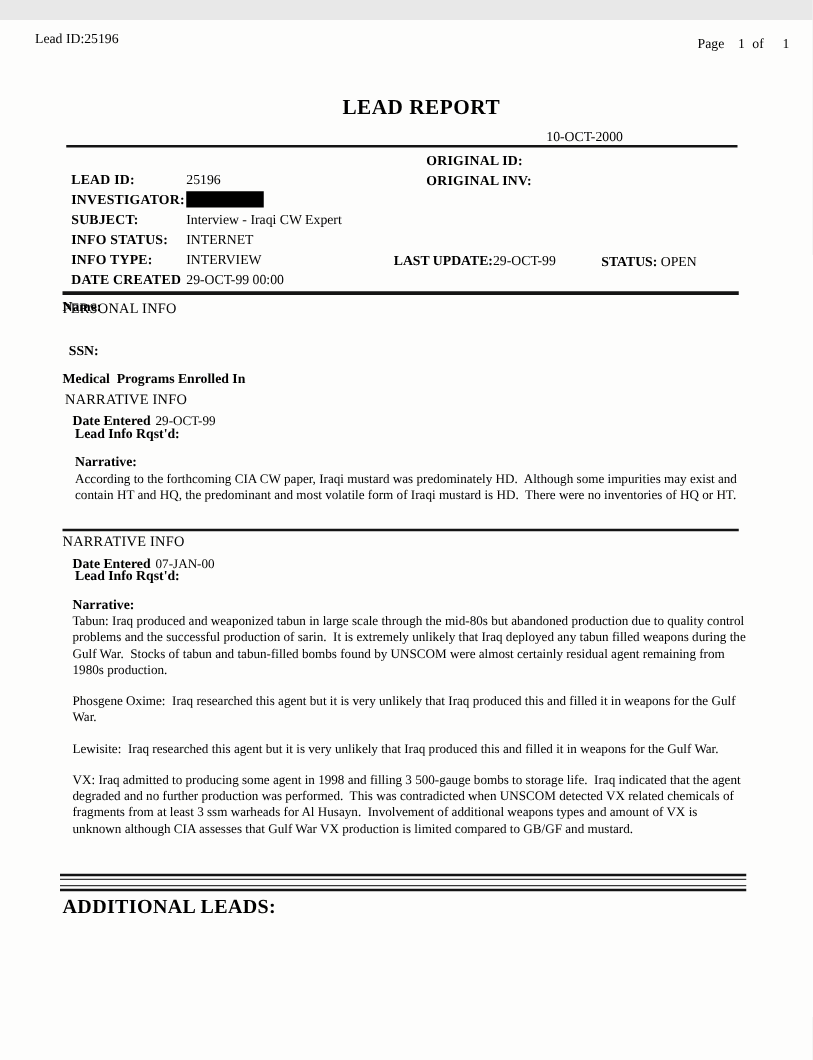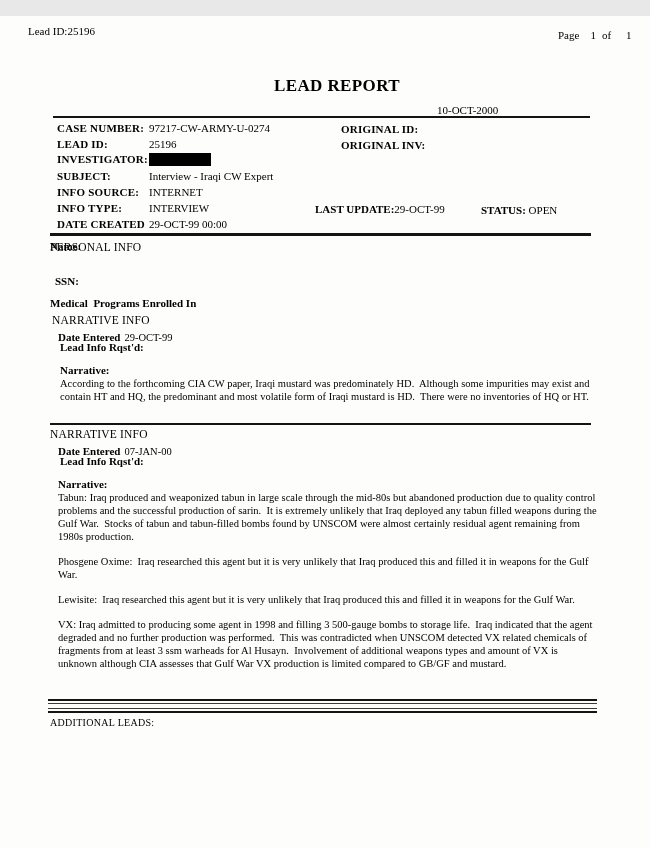--- a/index.html
+++ b/index.html
@@ -35,41 +35,40 @@
   .rlabel { font-size:11px; font-weight:bold; letter-spacing:.2px; }
 
   .sechead { font-size:11.5px; font-weight:normal; letter-spacing:.2px; }
   .sublabel { font-size:11px; font-weight:bold; }
   .subvalue { font-weight:normal; font-size:10.5px; }
 
   .nar { position:absolute; }
   .nar .nlabel { font-size:11px; font-weight:bold; line-height:13px; }
   .nar p { margin:0 0 12px 0; font-size:10.5px; line-height:13px; white-space:pre-wrap; }
 
-  .addl { font-size:10px; font-weight:normal; letter-spacing:.3px; }
+  .addl { font-size:16px; font-weight:bold; letter-spacing:.3px; }
 </style>
 </head>
 <body>
 
 <div class="page">
 
   <div class="abs hdr" style="left:28px; top:9px;">Lead ID:25196</div>
   <div class="abs hdr" style="left:558px; top:13px;"><span>Page</span><span class="pg-gap1">1</span><span class="pg-gap2">of</span><span class="pg-gap3">1</span></div>
 
   <div class="abs title">LEAD REPORT</div>
 
   <div class="abs cmat-date">10-OCT-2000</div>
 
   <div class="rule" style="left:53px; top:100px; width:537px; height:2px;"></div>
 
-  <div class="frow" style="top:106px"><span class="flabel">CASE NUMBER:</span><span class="fvalue">97217-CW-ARMY-U-0274</span></div>
   <div class="frow" style="top:122px"><span class="flabel">LEAD ID:</span><span class="fvalue">25196</span></div>
   <div class="frow" style="top:137px"><span class="flabel">INVESTIGATOR:</span><span class="redaction"></span></div>
   <div class="frow" style="top:154px"><span class="flabel">SUBJECT:</span><span class="fvalue">Interview - Iraqi CW Expert</span></div>
-  <div class="frow" style="top:170px"><span class="flabel">INFO SOURCE:</span><span class="fvalue">INTERNET</span></div>
+  <div class="frow" style="top:170px"><span class="flabel">INFO STATUS:</span><span class="fvalue">INTERNET</span></div>
   <div class="frow" style="top:186px"><span class="flabel">INFO TYPE:</span><span class="fvalue">INTERVIEW</span></div>
   <div class="frow" style="top:202px"><span class="flabel">DATE CREATED</span><span class="fvalue">29-OCT-99 00:00</span></div>
 
   <div class="abs rlabel" style="left:341px; top:107px;">ORIGINAL ID:</div>
   <div class="abs rlabel" style="left:341px; top:123px;">ORIGINAL INV:</div>
   <div class="abs" style="left:315px; top:187px; font-size:11px;"><span class="b">LAST UPDATE:</span><span>29-OCT-99</span></div>
   <div class="abs" style="left:481px; top:188px; font-size:11px;"><span class="b">STATUS:</span> <span>OPEN</span></div>
 
   <div class="rule" style="left:50px; top:217px; width:541px; height:3px;"></div>
 

